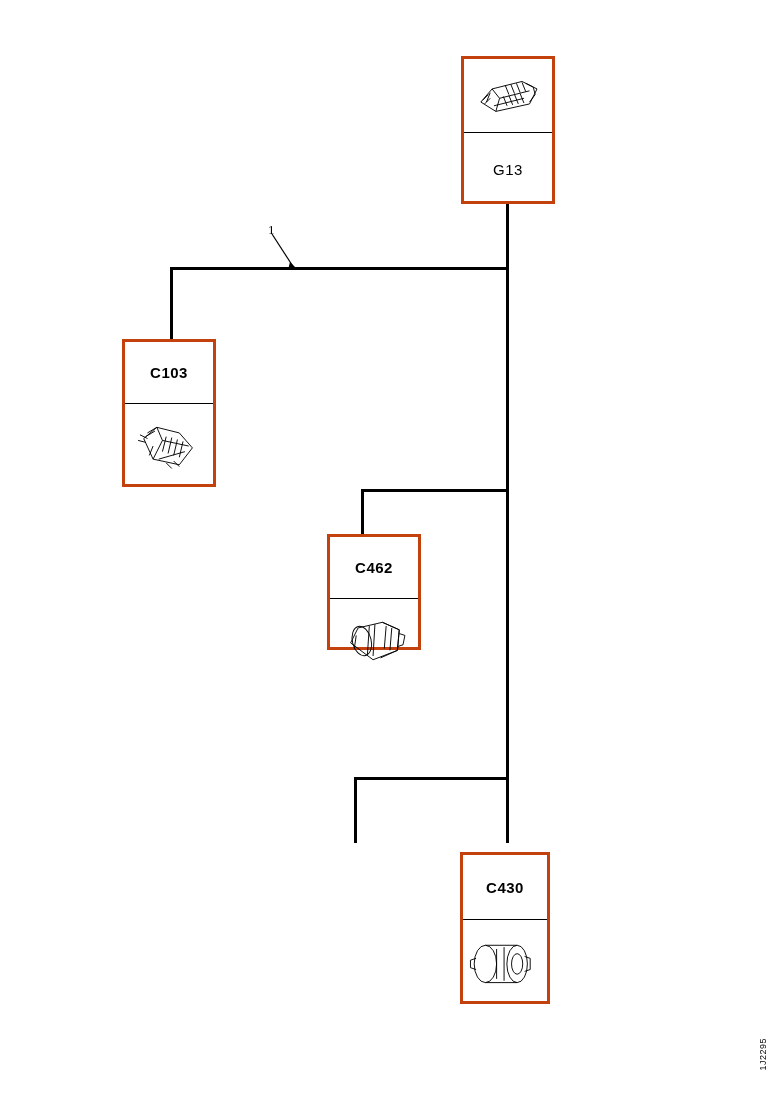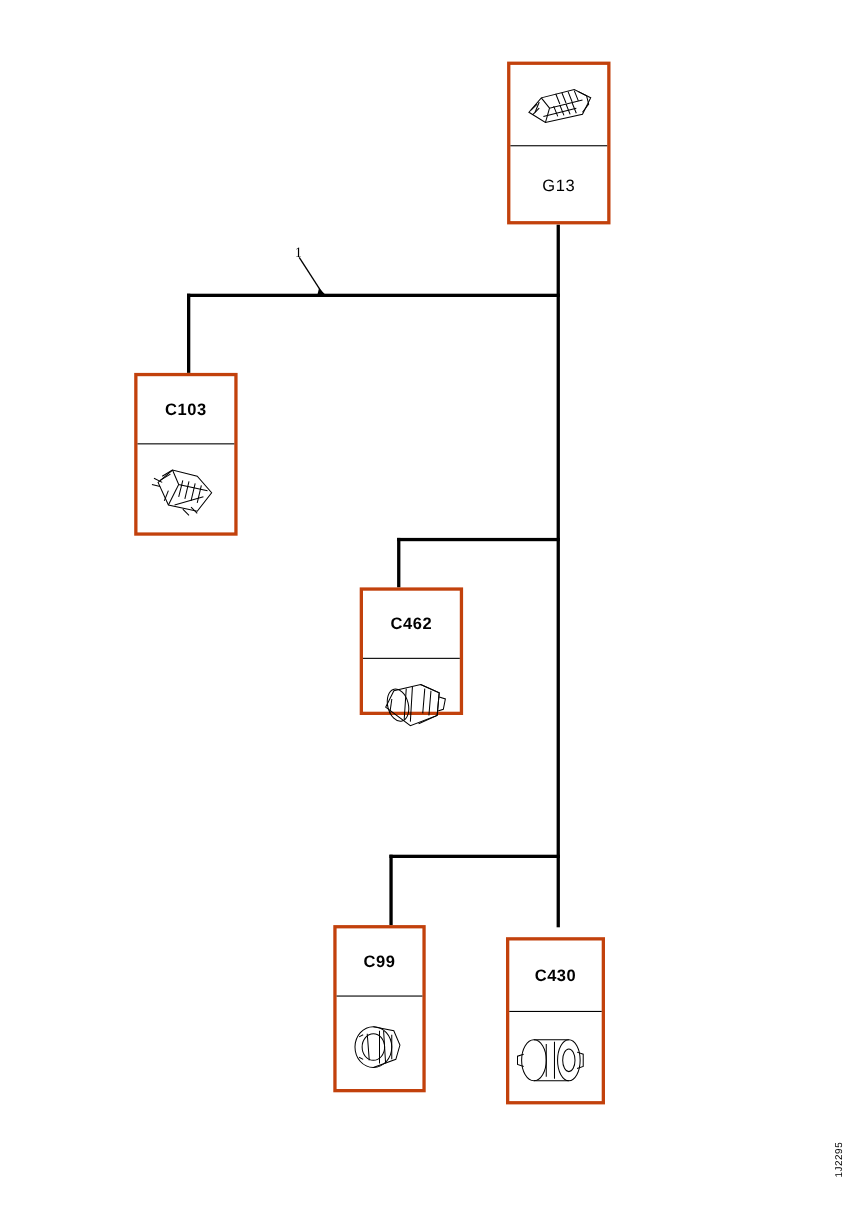--- a/index.html
+++ b/index.html
@@ -140,35 +140,20 @@
           <path d="M56 22 L74 30 L72 52 L54 60"></path>
           <path d="M60 26 L58 50 M66 28 L64 52"></path>
           <path d="M42 26 L40 56 M48 24 L46 58"></path>
           <path d="M28 36 L26 50"></path>
           <path d="M74 34 L80 36 L78 46 L72 48"></path>
         </g>
       </svg>
     </div>
   </div>
 
-  <div class="node label-top" style="left:303px; top:841px; width:84px; height:152px;">
-    <div class="label-cell" style="height:62px;">C99</div>
-    <div class="img-cell" style="height:89px;">
-      <svg viewBox="0 0 84 89" preserveAspectRatio="xMidYMid meet">
-        <g stroke="#000" stroke-width="1" fill="none">
-          <ellipse cx="36" cy="46" rx="18" ry="20"></ellipse>
-          <ellipse cx="36" cy="46" rx="11" ry="13"></ellipse>
-          <path d="M36 26 L56 30 L62 44 L58 58 L36 66"></path>
-          <path d="M46 30 L48 62 M54 34 L54 58"></path>
-          <path d="M22 36 L26 34 M22 56 L26 58"></path>
-          <path d="M30 33 L32 59 M42 30 L42 62"></path>
-        </g>
-      </svg>
-    </div>
-  </div>
 
   <div class="node label-top" style="left:460px; top:852px; width:90px; height:152px;">
     <div class="label-cell" style="height:65px;">C430</div>
     <div class="img-cell" style="height:86px;">
       <svg viewBox="0 0 90 86" preserveAspectRatio="xMidYMid meet">
         <g stroke="#000" stroke-width="1" fill="none">
           <ellipse cx="24" cy="44" rx="12" ry="20"></ellipse>
           <path d="M24 24 L58 24 M24 64 L58 64"></path>
           <ellipse cx="58" cy="44" rx="11" ry="20"></ellipse>
           <ellipse cx="58" cy="44" rx="6" ry="11"></ellipse>

